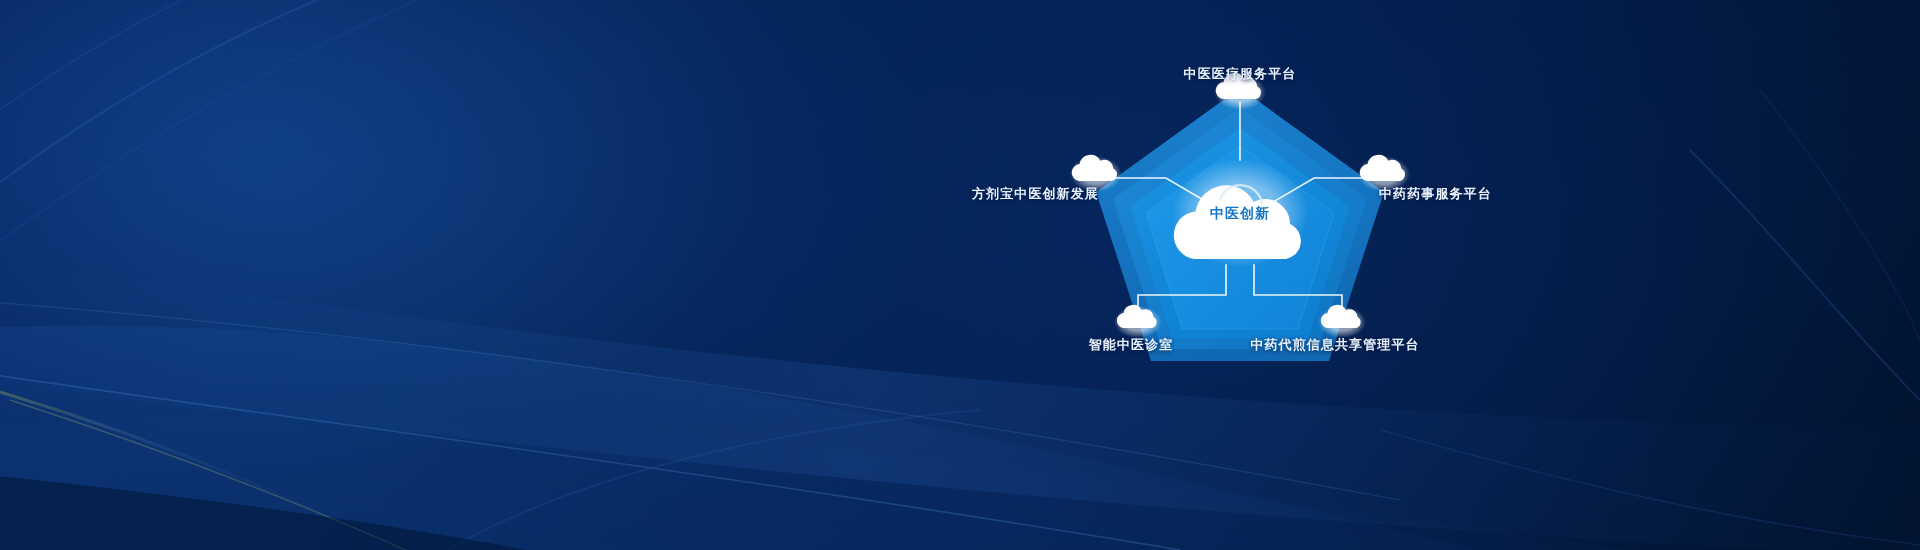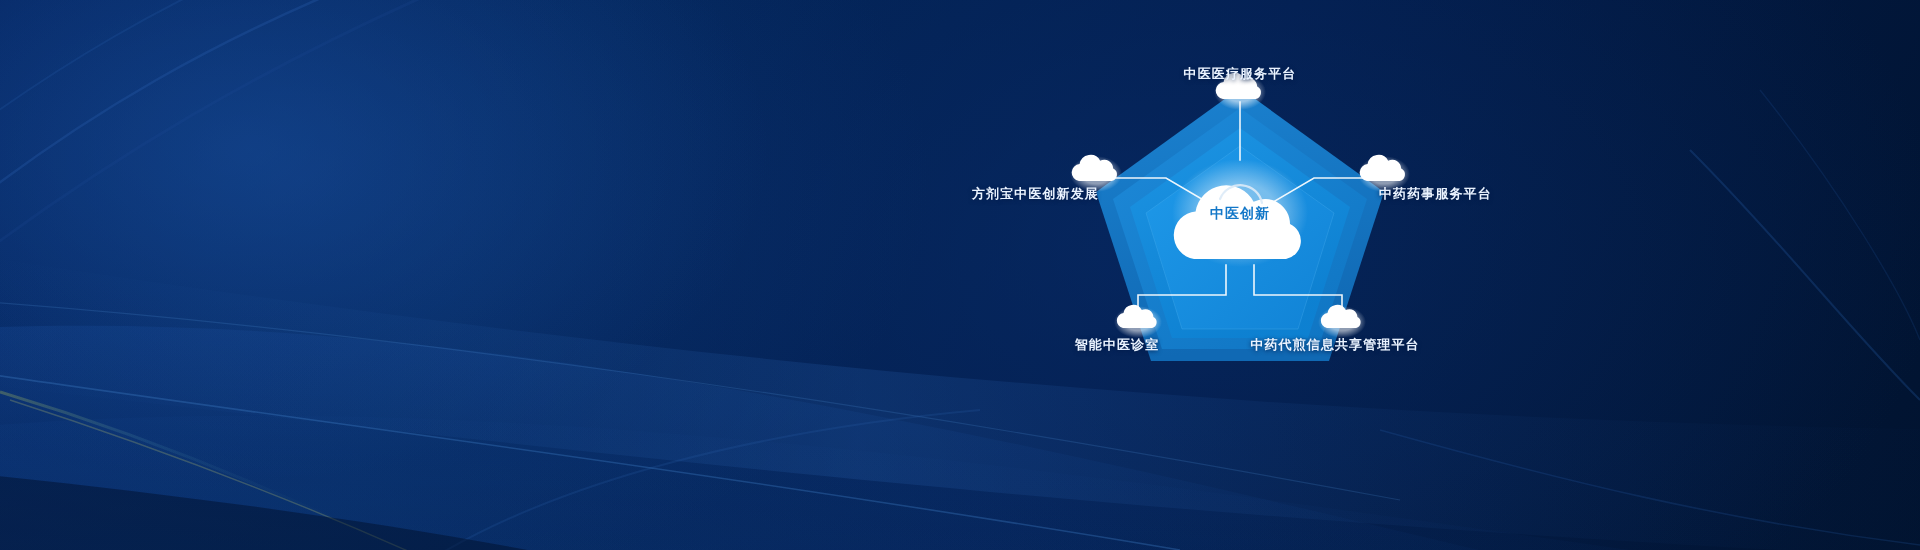--- a/index.html
+++ b/index.html
@@ -62,21 +62,21 @@
     font-size:13px;
     font-weight:bold;
     letter-spacing:1.1px;
     white-space:nowrap;
     line-height:1;
     text-shadow:0 1px 4px rgba(0,25,70,0.9);
   }
   #label-top      { left:260px; top:17px;  transform:translateX(-50%); }
   #label-left     { left:-8px;  top:137px; }
   #label-right    { left:363px; top:137px;padding-left:36px; }
-  #label-bl       { left:137px; top:288px; transform:translateX(-50%); }
+  #label-bl       { left:151px; top:288px; transform:translateX(-50%); }
   #label-br       { left:355px; top:288px; transform:translateX(-50%); }
 
   #center-label {
     position:absolute;
     left:260px; top:163px;
     transform:translate(-50%, -50%);
     color:#1277c8;
     font-size:14px;
     font-weight:bold;
     letter-spacing:1px;

